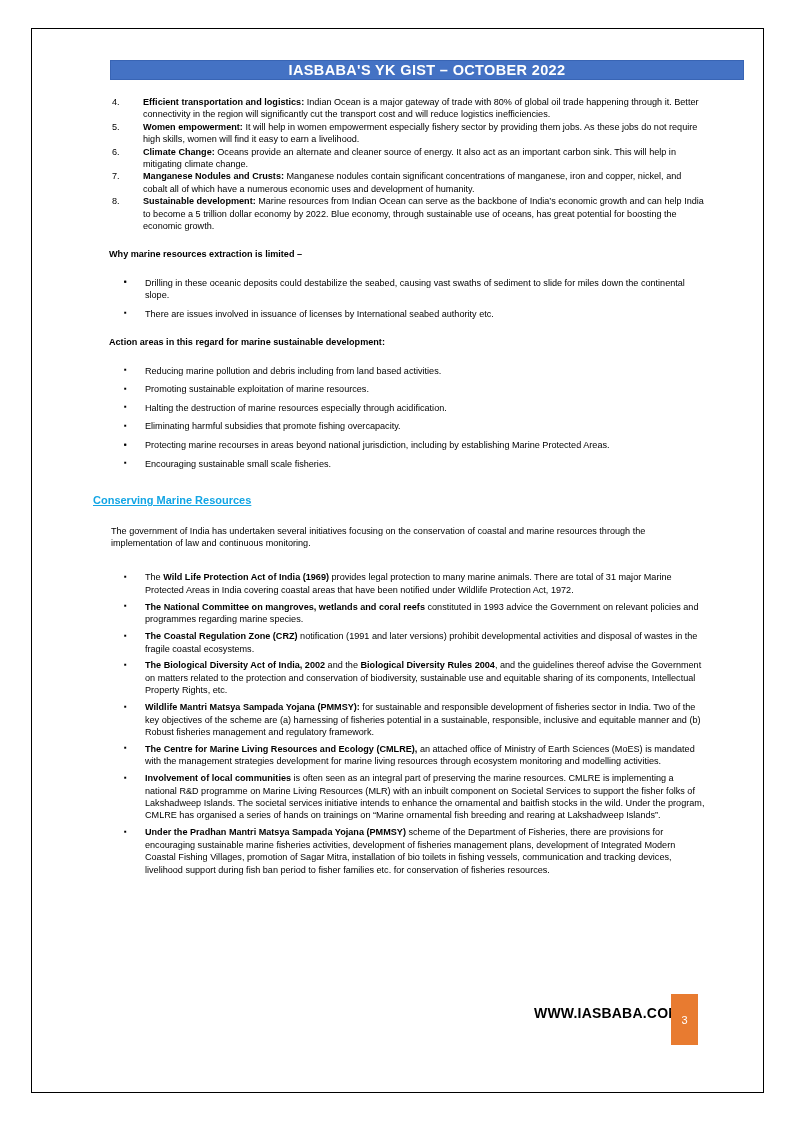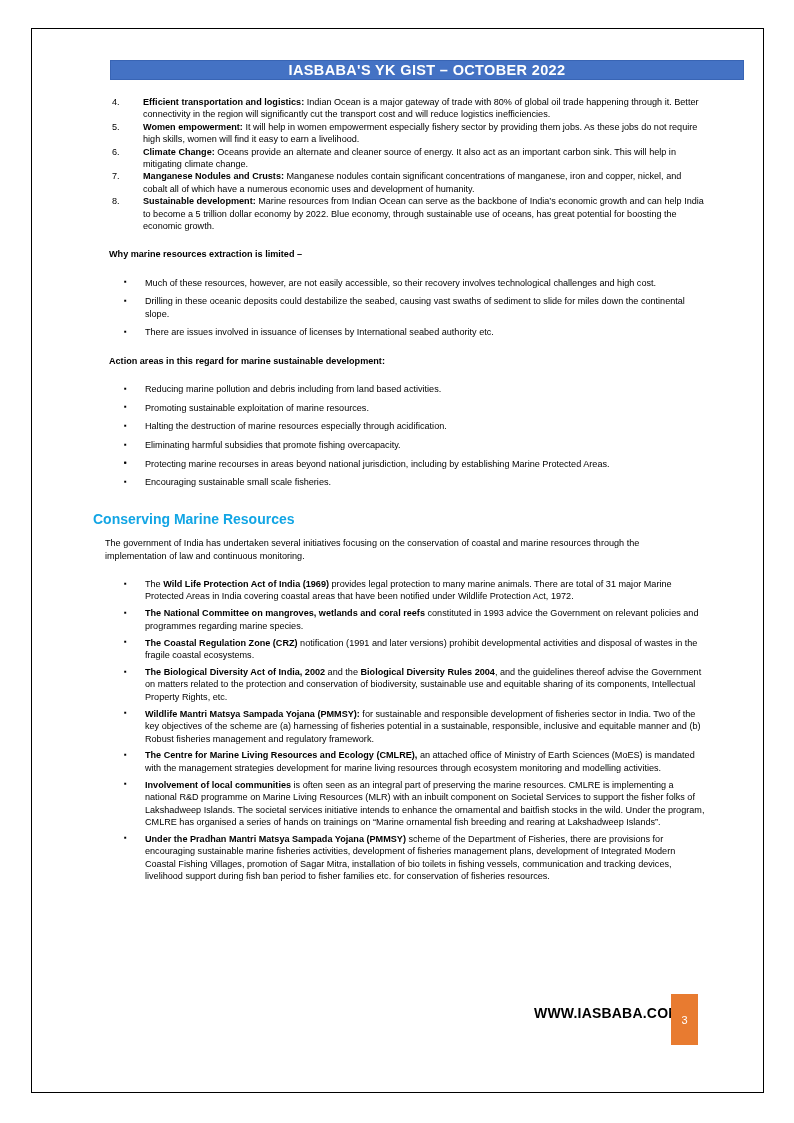--- a/index.html
+++ b/index.html
@@ -111,29 +111,30 @@
   }
   ul.bullets.spaced2 > li {
     margin-bottom: 4.5px;
   }
 
   b, .b { font-weight: bold; }
 
   .section-head {
     color: #12A5E4;
     font-weight: bold;
-    font-size: 14px;
-    margin: 0;
-    padding: 0;
+    font-size: 11px;
+    margin: 0;
+    padding: 0;
+    text-decoration: underline;
   }
 
   .gap-lg { height: 18px; }
   .gap-sm { height: 4px; }
 
-  .para { margin: 12px; }
+  .para { margin: 18px; }
 
   
   .footer-url {
     position: absolute;
     left: 534px;
     top: 1005px;
     font-size: 14px;
     font-weight: bold;
     letter-spacing: 0.2px;
     color: #000000;
@@ -181,21 +182,21 @@
     </li>
     <li>
       <span class="num">8.</span><b>Sustainable development:</b><span> Marine resources from Indian Ocean can serve as the backbone of India’s economic growth and can help India to become a 5 trillion dollar economy by 2022. Blue economy, through sustainable use of oceans, has great potential for boosting the economic growth.</span>
     </li>
   </ol>
 
   <p class="runin-head">Why marine resources extraction is limited –</p>
 
   <ul class="bullets spaced">
     <li>
-      <span class="bullet">▪</span><span>Much of these resources, however, are not easily accessible, so their recovery involves technological challenges and high cost.</span>
+      <span class="bullet">▪</span>
     </li>
     <li>
       <span class="bullet">▪</span><span>Drilling in these oceanic deposits could destabilize the seabed, causing vast swaths of sediment to slide for miles down the continental slope.</span>
     </li>
     <li>
       <span class="bullet">▪</span><span>There are issues involved in issuance of licenses by International seabed authority etc.</span>
     </li>
   </ul>
 
   <p class="runin-head">Action areas in this regard for marine sustainable development:</p>

